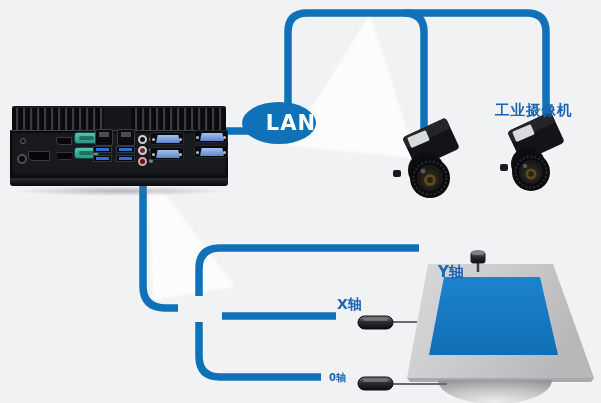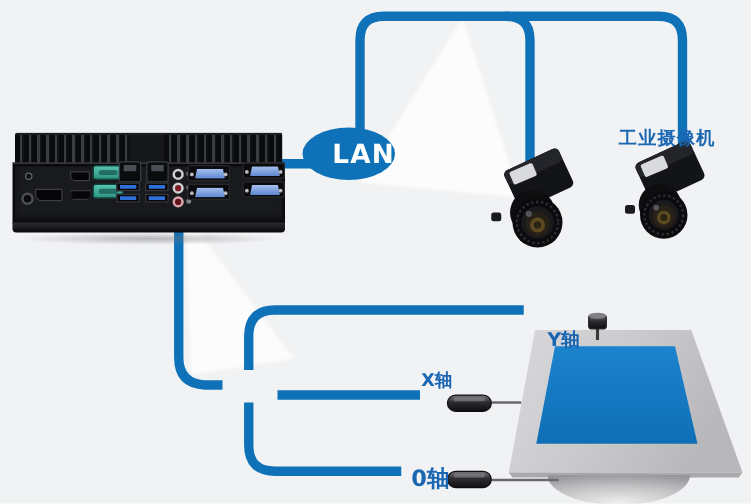--- a/index.html
+++ b/index.html
@@ -17,21 +17,21 @@
     font-weight:bold;z-index:30;
   }
   .node-lan{left:242px;top:102px;width:74px;height:42px;font-size:21px;letter-spacing:1px;}
   .node-com{left:169px;top:290px;width:58px;height:37px;font-size:16px;letter-spacing:.5px;}
 
   
   .lbl{position:absolute;color:#1a66b2;font-weight:bold;z-index:40;white-space:nowrap;}
   .lbl-cam{left:447px;top:101px;font-size:14.5px;letter-spacing:1px;margin-left:48px;}
   .lbl-y{left:438px;top:243px;font-size:15px;margin-top:20px;}
   .lbl-x{left:337px;top:296px;font-size:14px;}
-  .lbl-0{left:329px;top:371px;font-size:18px;}
+  .lbl-0{left:329px;top:371px;font-size:10px;}
 
   
   .pc{position:absolute;left:10px;top:104px;width:218px;height:82px;z-index:20;}
   .pc-fins{
     position:absolute;left:2px;top:2px;width:214px;height:24px;
     background:repeating-linear-gradient(90deg,#0a0b0d 0 4px,#3a3c42 4px 6px,#141518 6px 7px);
     border-top:2px solid #1c1d20;border-radius:2px 2px 0 0;
   }
   .pc-fins-center{position:absolute;left:94px;top:4px;width:26px;height:22px;background:#16171a;}
   .pc-face{

